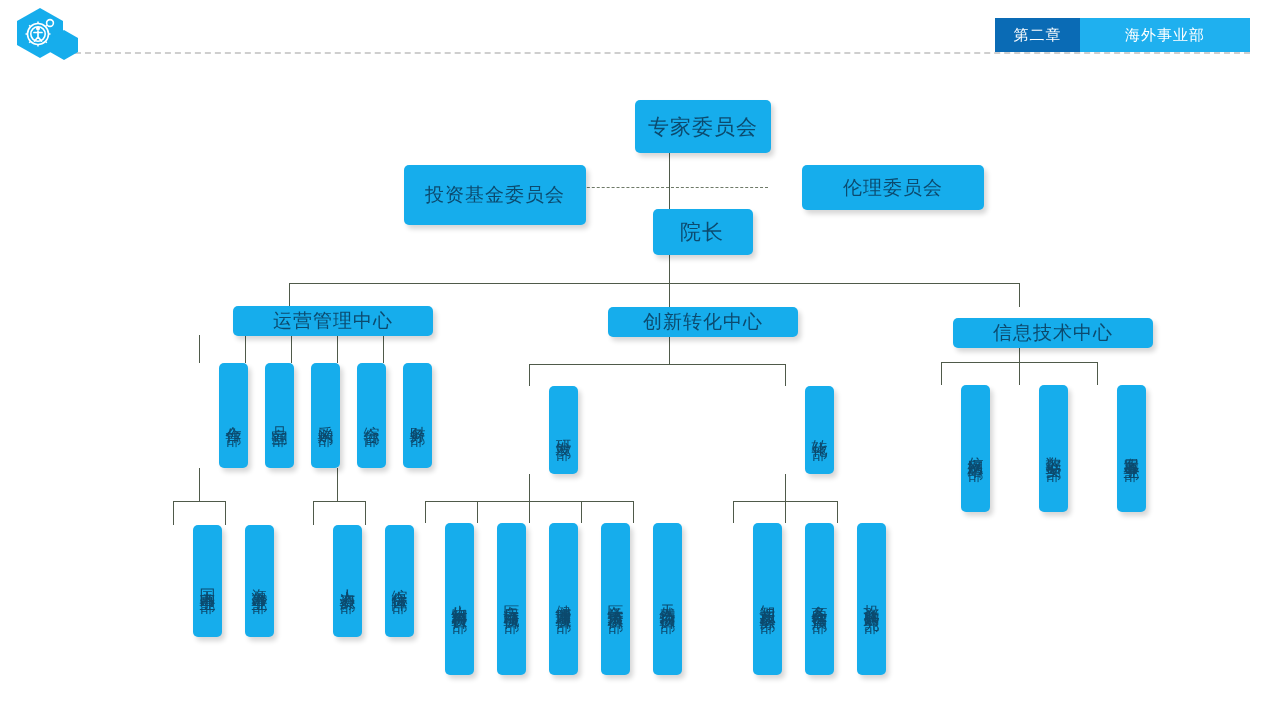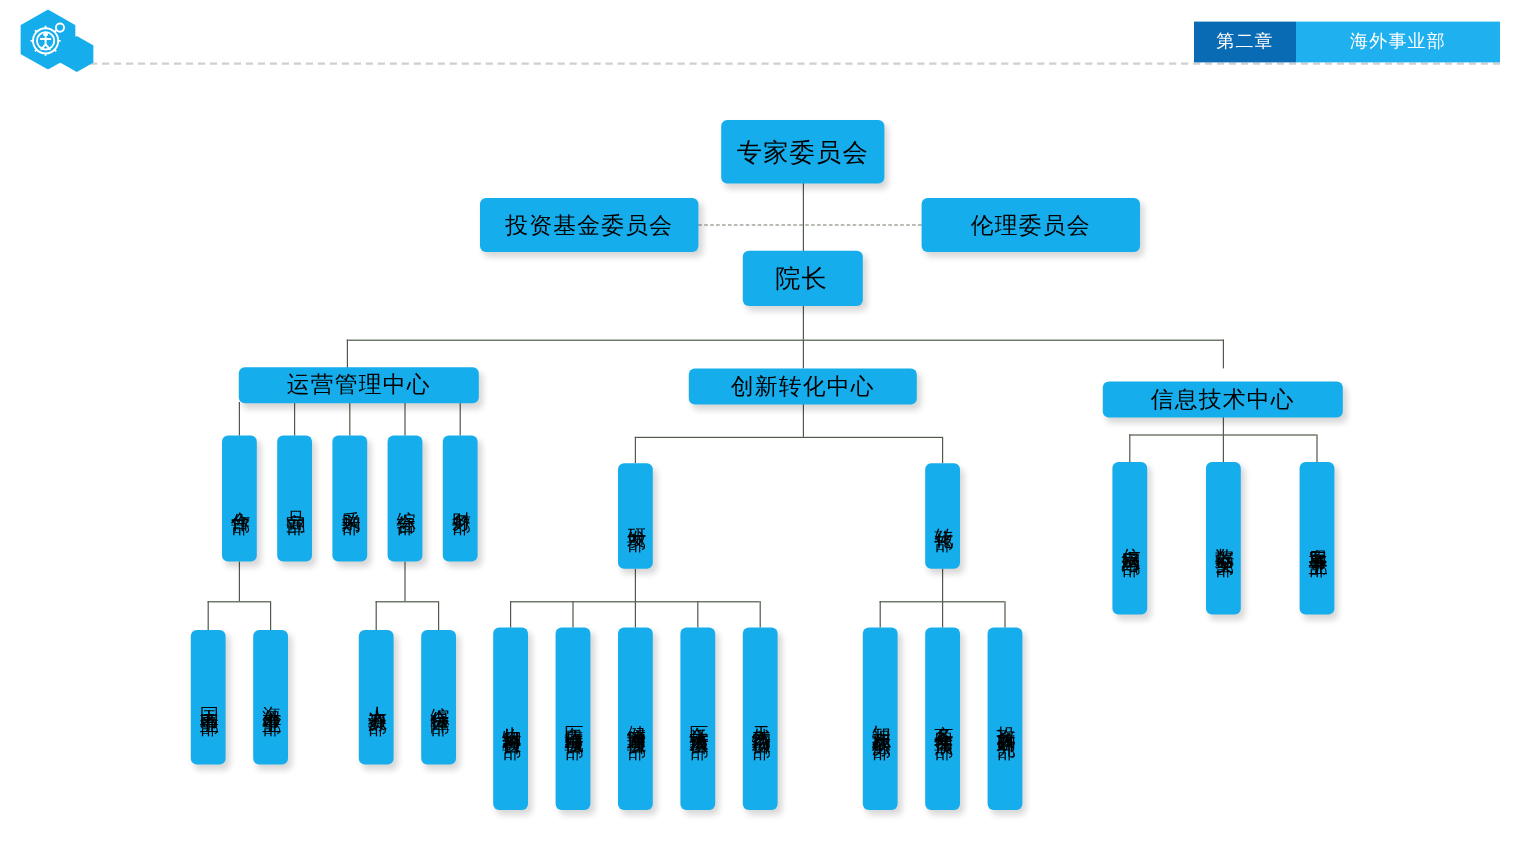--- a/index.html
+++ b/index.html
@@ -50,27 +50,28 @@
     letter-spacing: 1px;
   }
   .chap-num { left: 995px; width: 85px; background: #0a6bb5; }
   .chap-name { left: 1080px; width: 170px; background: #1fb0ef; }
 
   
   .node {
     position: absolute;
     background: #16ADEC;
     border-radius: 5px;
-    color: #000000;
+    color: #0c4a6e;
     box-shadow: 3px 4px 5px rgba(0,0,0,0.16);
     display: flex;
     align-items: center;
     justify-content: center;
     text-align: center;
     box-sizing: border-box;
+    margin-left: 34px;
   }
   .node.horiz {
     font-size: 19px;
     letter-spacing: 1px;
     padding: 0 12px;
   }
   .node.horiz.big { font-size: 21px; }
   .node.vert {
     writing-mode: vertical-rl;
     text-orientation: upright;
@@ -178,21 +179,21 @@
   <div class="ln v" style="left:837px; top:501px; height:22px;"></div>
 
   <div class="ln v" style="left:1019px; top:336px; height:26px;"></div>
   <div class="ln h" style="left:941px; top:362px; width:156px;"></div>
   <div class="ln v" style="left:941px; top:362px; height:23px;"></div>
   <div class="ln v" style="left:1019px; top:362px; height:23px;"></div>
   <div class="ln v" style="left:1097px; top:362px; height:23px;"></div>
 
   <div class="node horiz big" style="left:601px; top:100px; width:136px; height:53px;">专家委员会</div>
 
-  <div class="node horiz" style="left:400px; top:165px; width:182px; height:45px;">投资基金委员会</div>
+  <div class="node horiz" style="left:370px; top:165px; width:182px; height:60px;">投资基金委员会</div>
 
   <div class="node horiz" style="left:768px; top:165px; width:182px; height:45px;">伦理委员会</div>
 
   <div class="node horiz big" style="left:619px; top:209px; width:100px; height:46px;padding-left:10px;">院长</div>
 
   <div class="node horiz" style="left:199px; top:306px; width:200px; height:30px;">运营管理中心</div>
 
   <div class="node horiz" style="left:574px; top:307px; width:190px; height:30px;">创新转化中心</div>
 
   <div class="node horiz" style="left:919px; top:318px; width:200px; height:30px;">信息技术中心</div>

